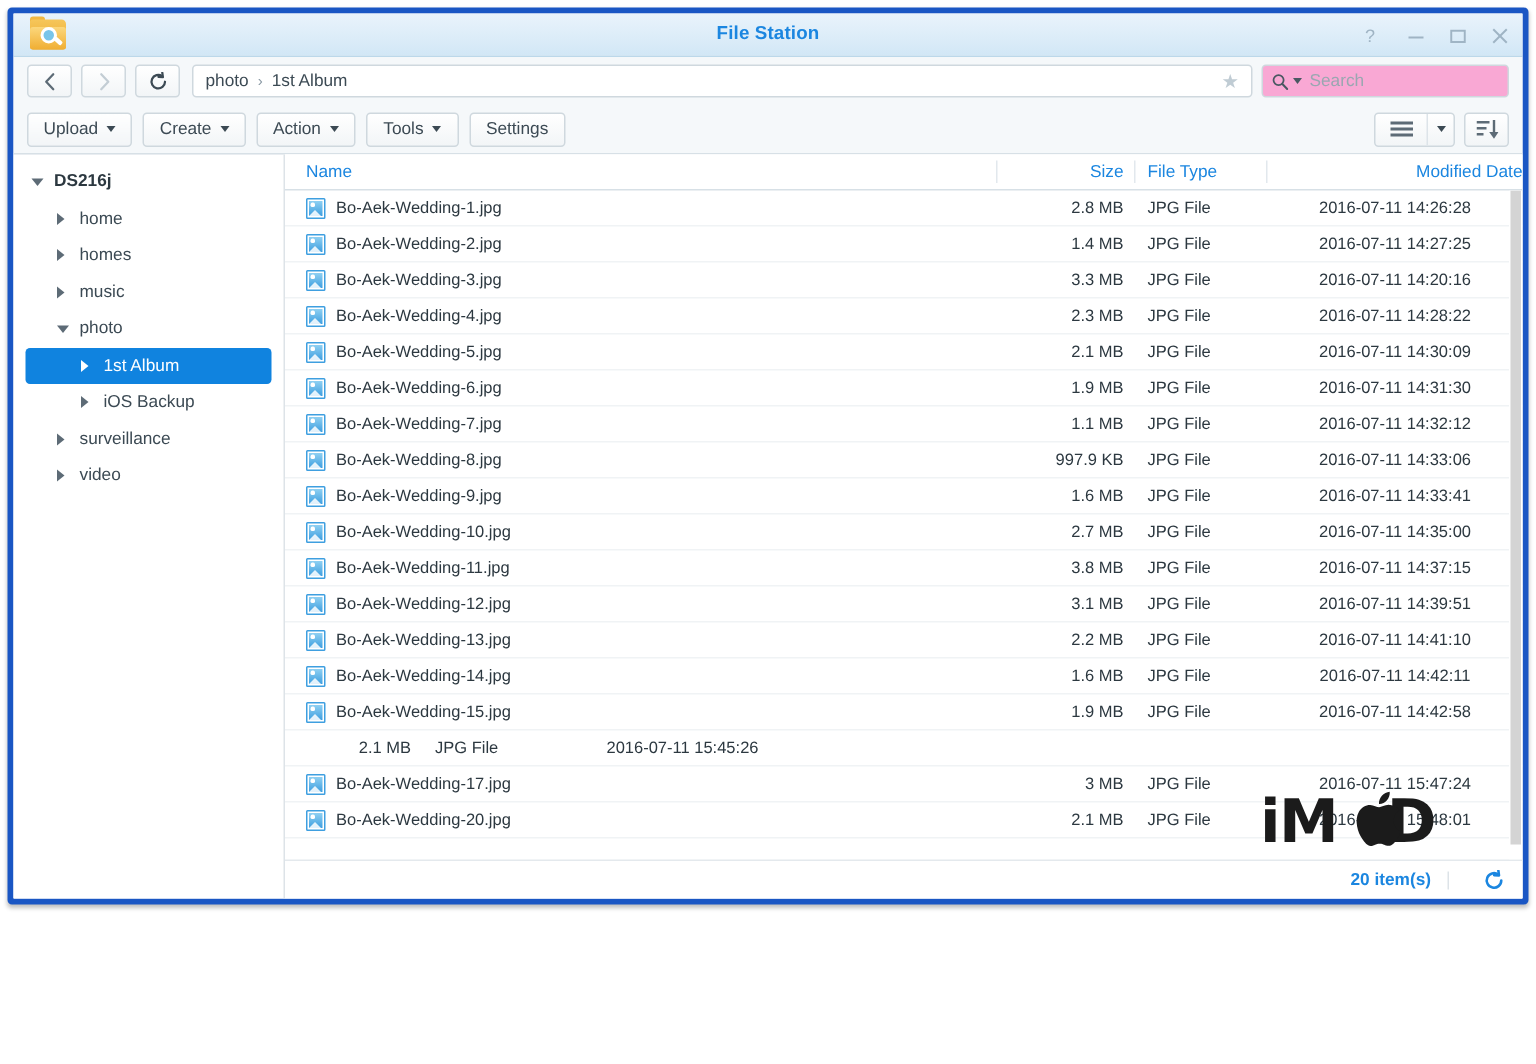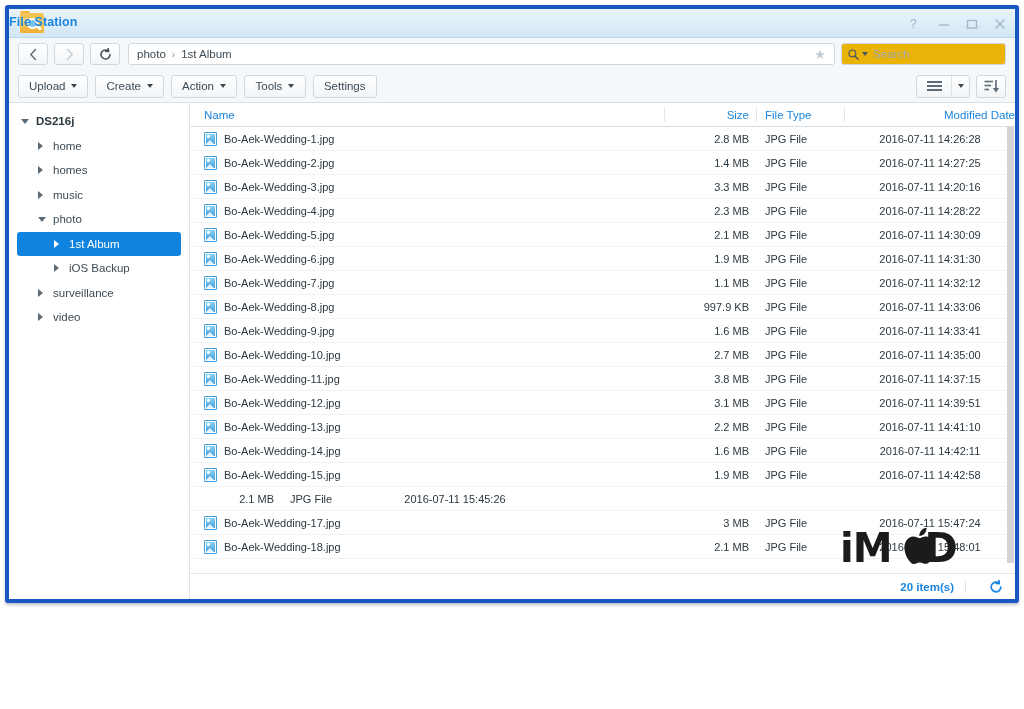--- a/index.html
+++ b/index.html
@@ -76,20 +76,21 @@
   .mag-handle {
     position: absolute; left: 16px; top: 13px;
     width: 6px; height: 2.5px;
     background: #ffffff;
     transform: rotate(42deg);
     border-radius: 1px;
   }
   .win-title {
     position: absolute;
     left: 0; right: 0; top: 6px;
+    text-align: center;
     font-size: 12.5px;
     font-weight: bold;
     color: #1b86e0;
     letter-spacing: 0.1px;
   }
   .win-controls {
     position: absolute;
     right: 8px; top: 0;
     height: 29px;
     display: flex;
@@ -158,21 +159,21 @@
     color: #c0ccd4;
     font-size: 13px;
     cursor: pointer;
     line-height: 1;
   }
   .search-wrap {
     flex: 0 0 165px;
     height: 22px;
     border: 1px solid #cfd8de;
     border-radius: 3px;
-    background: #eab308;
+    background: #f9a8d4;
     display: flex;
     align-items: center;
     padding: 0 6px;
     gap: 3px;
   }
   .search-wrap svg { display:block; }
   .search-caret {
     width: 0; height: 0;
     border-left: 3px solid transparent;
     border-right: 3px solid transparent;
@@ -891,21 +892,21 @@
                   <div class="cell c-date">2016-07-11 15:47:24</div>
                 </div>
                 <div class="row">
                   <div class="cell c-name">
                     <span class="file-icon">
                       <span class="fi-body"></span>
                       <span class="fi-img"></span>
                       <span class="fi-dot"></span>
                       <span class="fi-hill"></span>
                     </span>
-                    <span>Bo-Aek-Wedding-18.jpg</span>
+                    <span>Bo-Aek-Wedding-20.jpg</span>
                   </div>
                   <div class="cell c-size">2.1 MB</div>
                   <div class="cell c-type">JPG File</div>
                   <div class="cell c-date">2016-07-11 15:48:01</div>
                 </div>
               </div>
             <div class="vscroll">
               <div class="vscroll-thumb"></div>
             </div>
           </div>

